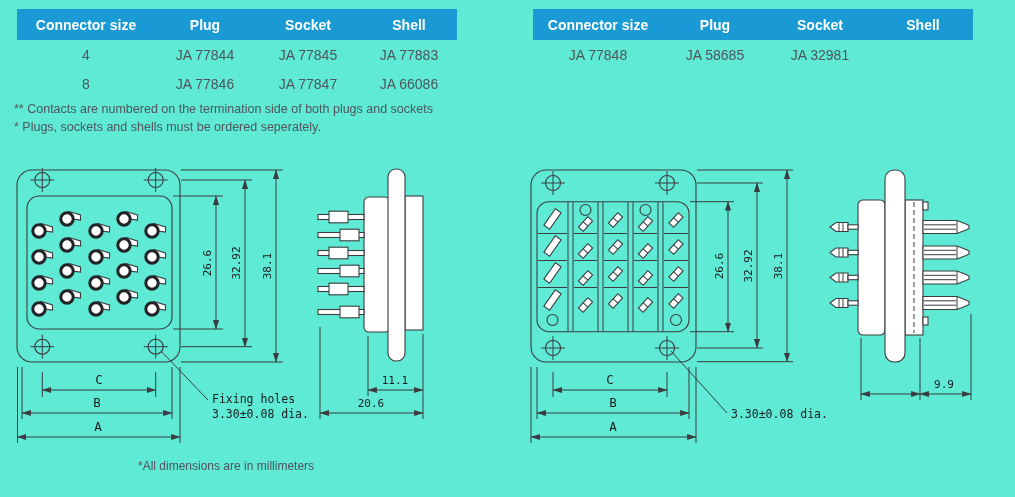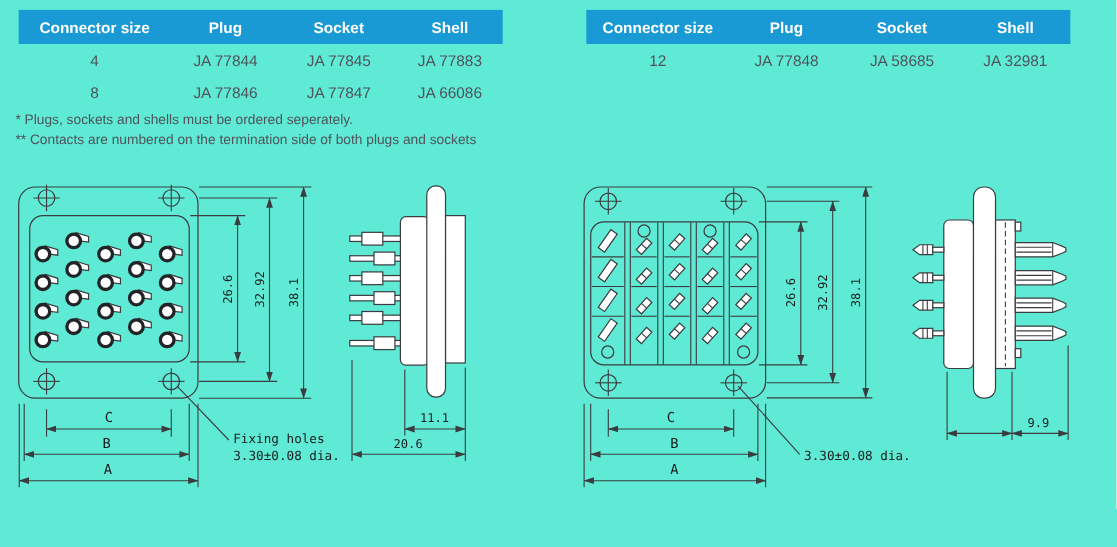--- a/index.html
+++ b/index.html
@@ -58,30 +58,29 @@
   </div>
 
   <div class="tbl tbl-right">
     <div class="tbl-hdr">
       <div>Connector size</div>
       <div>Plug</div>
       <div>Socket</div>
       <div>Shell</div>
     </div>
     <div class="tbl-row">
-      <div>12</div>
       <div>JA 77848</div>
       <div>JA 58685</div>
       <div>JA 32981</div>
     </div>
   </div>
 
   <div class="footnotes">
+    <div>** Contacts are numbered on the termination side of both plugs and sockets</div>
     <div>* Plugs, sockets and shells must be ordered seperately.</div>
-    <div>** Contacts are numbered on the termination side of both plugs and sockets</div>
   </div>
 
   <svg class="drawing" width="1015" height="305" viewBox="0 155 1015 305">
     <defs>
       <marker id="arr" viewBox="0 0 10 8" refX="9.5" refY="4" markerWidth="9.5" markerHeight="7.5" orient="auto-start-reverse">
         <path d="M10,4 L0,0.7 L0,7.3 Z"></path>
       </marker>
     </defs>
 
     <g>
@@ -403,13 +402,14 @@
 
       <line class="lnthin" x1="861" y1="338" x2="861" y2="400"></line>
       <line class="lnthin" x1="920" y1="338" x2="920" y2="400"></line>
       <line class="lnthin" x1="971" y1="314" x2="971" y2="400"></line>
       <line class="lnthin" x1="861" y1="394" x2="920" y2="394" marker-start="url(#arr)" marker-end="url(#arr)"></line>
       <line class="lnthin" x1="920" y1="394" x2="971" y2="394" marker-start="url(#arr)" marker-end="url(#arr)"></line>
       <text class="dim" x="944" y="388" text-anchor="middle">9.9</text>
     </g>
   </svg>
 
+  <div class="unitsnote">*All dimensions are in millimeters</div>
 </div>
 
 </body></html>

